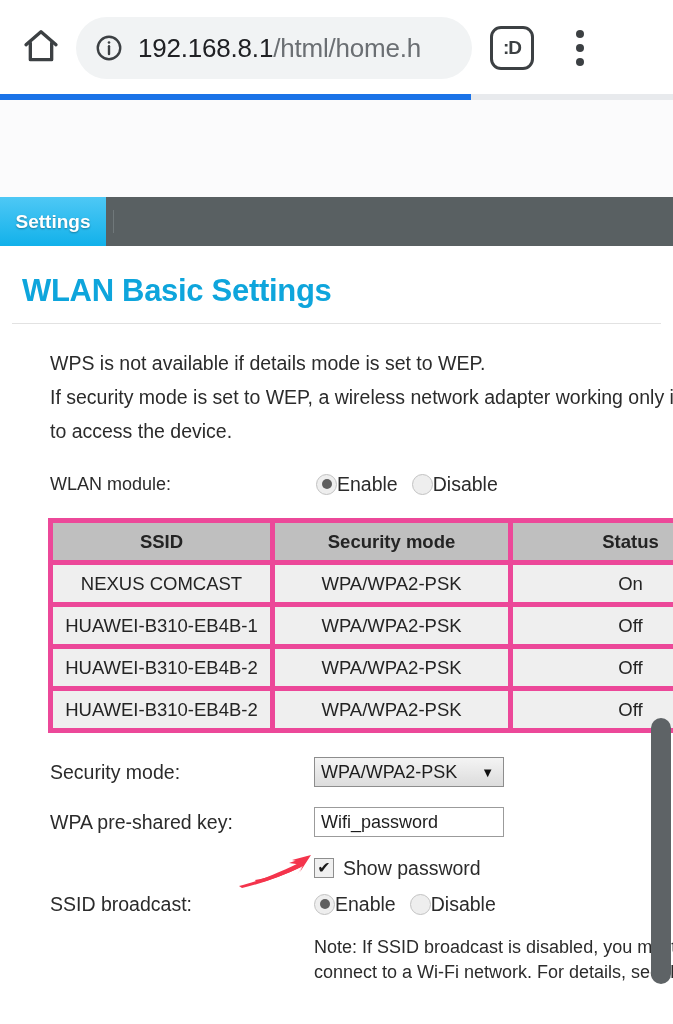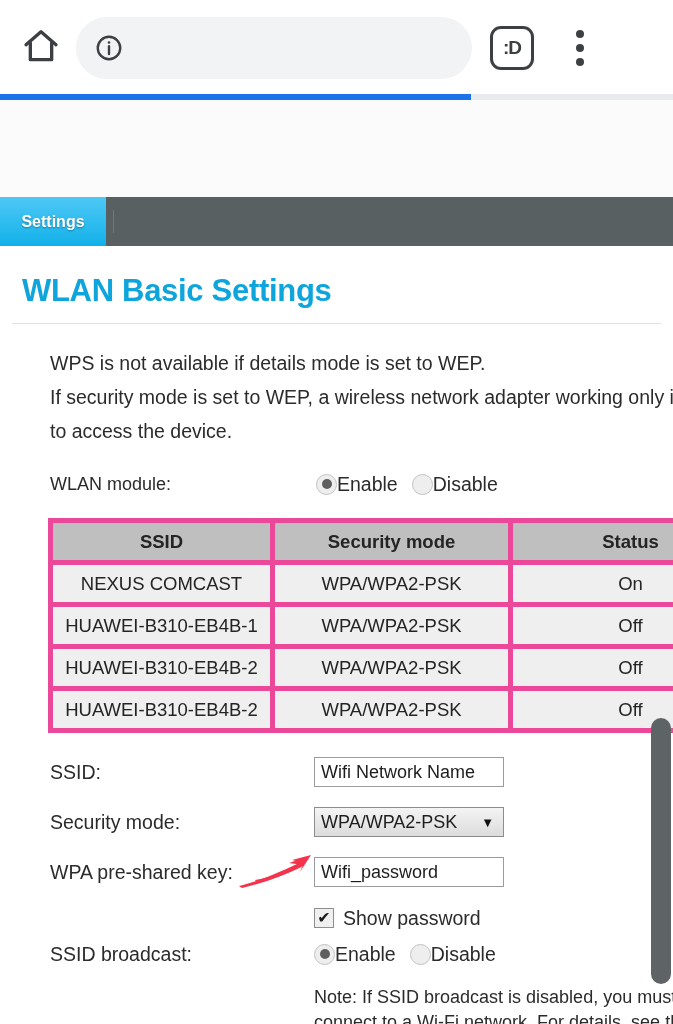--- a/index.html
+++ b/index.html
@@ -73,21 +73,21 @@
   
   .navbar {
     height: 49px;
     background: #596062;
     display: flex; align-items: stretch;
   }
   .tab-active {
     width: 106px;
     background: linear-gradient(180deg, #4ec8f5 0%, #12b1ea 100%);
     display: flex; align-items: center; justify-content: center;
-    color: #ffffff; font-size: 16px; font-weight: bold;
+    color: #ffffff; font-size: 19px; font-weight: bold;
     text-shadow: 0 1px 2px rgba(0,0,0,0.35);
   }
   .tab-divider {
     width: 1px; margin: 13px 0 13px 7px;
     background: #70787a;
   }
 
   
   .content { padding: 0 0 0 0; }
   .h1 {
@@ -248,20 +248,21 @@
   </div>
 
   <div class="url-pill">
     <span class="info-icon">
       <svg width="30" height="30" viewBox="0 0 24 24" fill="none" stroke="#3c4043" stroke-width="1.9">
         <circle cx="12" cy="12" r="9"></circle>
         <circle cx="12" cy="7.6" r="1.05" fill="#3c4043" stroke="none"></circle>
         <path d="M12 10.6 V16.8" stroke-linecap="round"></path>
       </svg>
     </span>
+    <span class="url-text"><span>192.168.8.1</span><span class="path">/html/home.h</span></span>
   </div>
 
   <div class="smiley-btn">
     <span>:D</span>
   </div>
 
   <div class="menu-btn">
     <i></i>
     <i></i>
     <i></i>
@@ -336,24 +337,20 @@
         <tr>
           <td>HUAWEI-B310-EB4B-2</td>
           <td>WPA/WPA2-PSK</td>
           <td>Off</td>
         </tr>
       </tbody>
     </table>
 
     <div class="form-block">
 
-      <div class="form-row">
-        <div class="form-label">SSID:</div>
-        <input class="text-input" type="text" value="Wifi Network Name" style="">
-      </div>
 
       <div class="form-row">
         <div class="form-label">Security mode:</div>
         <div class="select-input">
           <span>WPA/WPA2-PSK</span>
           <span class="select-caret">▼</span>
         </div>
       </div>
 
       <div class="form-row">

